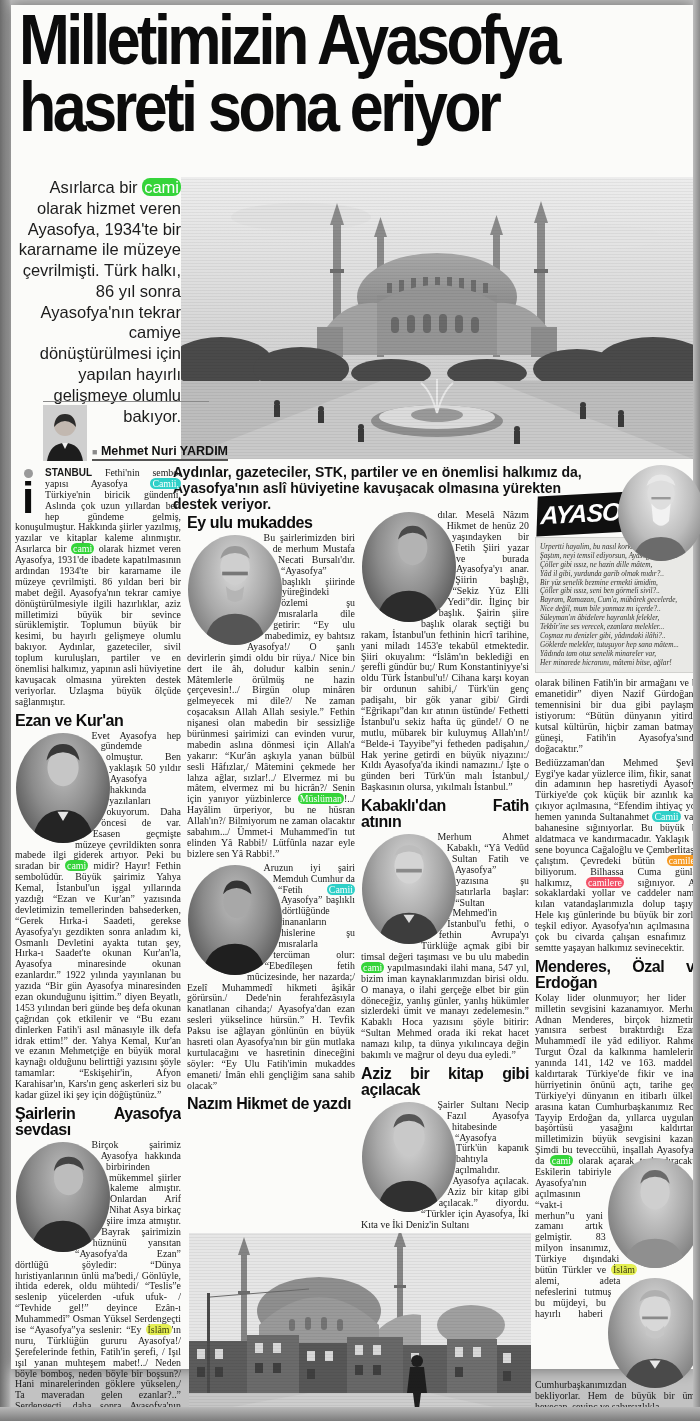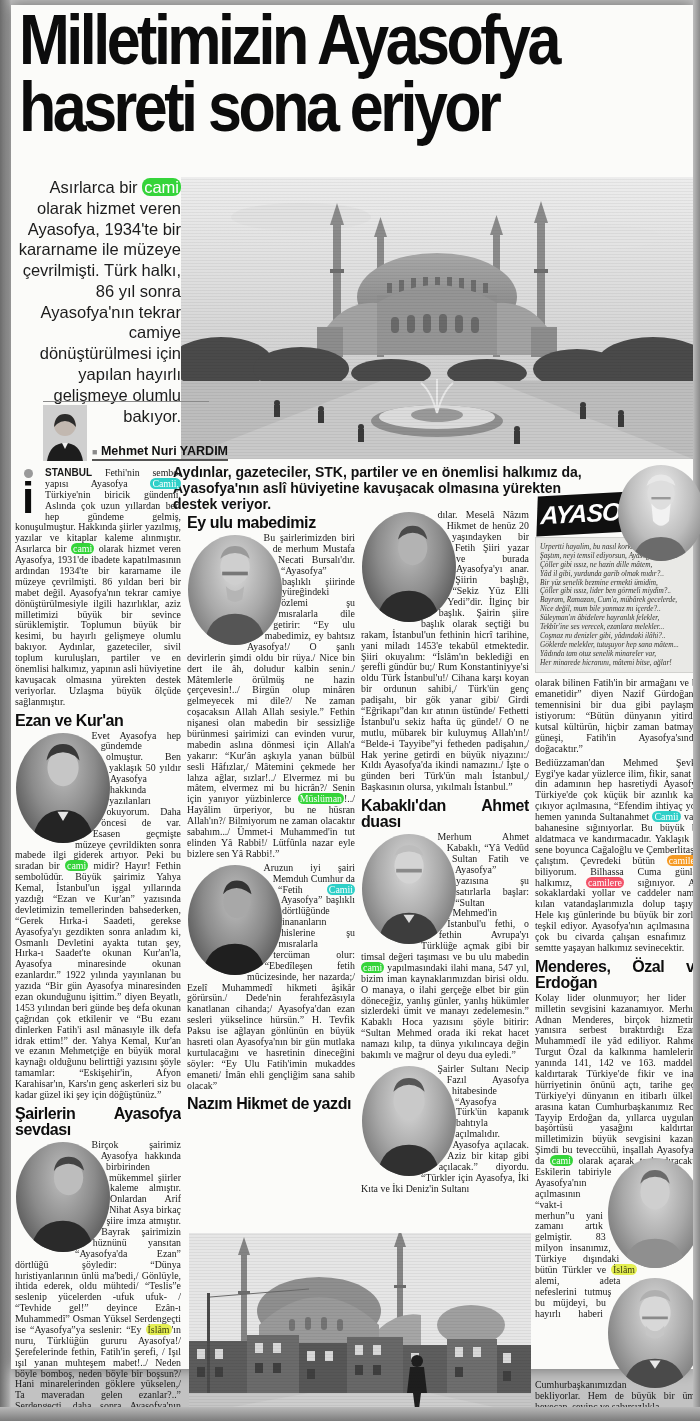--- a/index.html
+++ b/index.html
@@ -218,21 +218,21 @@
                 <path d="M40 32 q2 -16 16 -16 q14 0 17 15 l-6 -4 q-11 -7 -24 1 z" fill="#444"></path>
                 <path d="M14 120 q6 -34 36 -34 q28 0 34 34 z" fill="#2a2a2a"></path>
               </svg>
             </span>
           </span>
       <span>Birçok şairimiz Ayasofya hakkında birbirinden mükemmel şiirler kaleme almıştır. Onlardan Arif Nihat Asya birkaç şiire imza atmıştır. Bayrak şairimizin hüznünü yansıtan “Ayasofya'da Ezan” dörtlüğü şöyledir: “Dünya hıristiyanlarının ünlü ma'bedi,/ Gönlüyle, ihtida ederek, oldu mühtedi/ “Teslis”e seslenip yücelerden -ufuk ufuk- / “Tevhide gel!” deyince Ezân-ı Muhammedî” Osman Yüksel Serdengeçti ise “Ayasofya”ya seslenir: “Ey </span><span class="hl hl-yellow">İslâm</span><span>'ın nuru, Türklüğün gururu Ayasofya!/ Şerefelerinde fethin, Fatih'in şerefi, / Işıl ışıl yanan muhteşem mabet!../ Neden böyle bomboş, neden böyle bir boşsun?/ Hani minarelerinden göklere yükselen,/ Ta maveradan gelen ezanlar?..” Serdengeçti, daha sonra Ayasofya'nın </span><span class="hl hl-green">cami</span><span> olarak yeniden açılacağı ümidini taşıdığını belirtir mısralarında. Şairlerimizin Ayasofya sevdası hiçbir za-</span>
     </p>
   </div>
 
   <div class="col col2">
-    <h2>Ey ulu mabedimiz</h2>
+    <h2>Ey ulu mukaddes</h2>
     <p>
       <span class="pwrap">
             <span class="oval">
               <svg viewBox="0 0 100 120">
                 <path d="M50 16 a16 19 0 1 0 .1 0" fill="#cfcfcf"></path>
                 <path d="M34 26 q3 -14 16 -14 q13 0 16 14 l-4 -3 q-12 -7 -24 0 z" fill="#9a9a9a"></path>
                 <rect x="36" y="40" width="28" height="4" fill="#777"></rect>
                 <path d="M40 56 q10 10 20 0 l-2 14 q-8 6 -16 0 z" fill="#b5b5b5"></path>
                 <path d="M16 120 q5 -34 34 -34 q29 0 34 34 z" fill="#555"></path>
               </svg>
@@ -261,35 +261,36 @@
             <span class="oval dark">
               <svg viewBox="0 0 100 120">
                 <path d="M54 20 a16 19 0 1 0 .1 0" fill="#b3b3b3"></path>
                 <path d="M38 30 q3 -15 16 -15 q13 0 16 15 l-5 -4 q-11 -7 -22 0 z" fill="#4a4a4a"></path>
                 <path d="M14 120 q6 -34 36 -34 q28 0 34 34 z" fill="#2c2c2c"></path>
               </svg>
             </span>
           </span>
       <span>dılar. Meselâ Nâzım Hikmet de henüz 20 yaşındayken bir Fetih Şiiri yazar ve burada Ayasofya'yı anar. Şiirin başlığı, “Sekiz Yüz Elli Yedi”dir. İlginç bir başlık. Şairin şiire başlık olarak seçtiği bu rakam, İstanbul'un fethinin hicrî tarihine, yani miladı 1453'e tekabül etmektedir. Şiiri okuyalım: “İslâm'ın beklediği en şerefli gündür bu;/ Rum Konstantiniyye'si oldu Türk İstanbul'u!/ Cihana karşı koyan bir ordunun sahibi,/ Türk'ün genç padişahı, bir gök yanar gibi/ Girdi “Eğrikapı”dan kır atının üstünde/ Fethetti İstanbul'u sekiz hafta üç günde!/ O ne mutlu, mübarek bir kuluymuş Allah'ın!/ “Belde-i Tayyibe”yi fetheden padişahın,/ Hak yerine getirdi en büyük niyazını:/ Kıldı Ayasofya'da ikindi namazını./ İşte o günden beri Türk'ün malı İstanbul,/ Başkasının olursa, yıkılmalı İstanbul.”</span>
     </p>
-    <h2>Kabaklı'dan Ahmet duası</h2>
+    <h2>Kabaklı'dan Fatih atının</h2>
     <p>
       <span class="pwrap">
             <span class="oval">
               <svg viewBox="0 0 100 120">
                 <path d="M50 16 a16 19 0 1 0 .1 0" fill="#d4d4d4"></path>
                 <path d="M34 24 q4 -12 16 -12 q12 0 16 12 l-4 -2 q-12 -6 -24 0 z" fill="#bdbdbd"></path>
                 <rect x="36" y="38" width="28" height="4" fill="#8a8a8a"></rect>
                 <path d="M16 120 q5 -34 34 -34 q29 0 34 34 z" fill="#3d3d3d"></path>
                 <path d="M44 88 l6 9 l6 -9 z" fill="#ddd"></path>
               </svg>
             </span>
           </span>
       <span>Merhum Ahmet Kabaklı, “Yâ Vedûd Sultan Fatih ve Ayasofya” yazısına şu satırlarla başlar: “Sultan Mehmed'in İstanbul'u fethi, o fethin Avrupa'yı Türklüğe açmak gibi bir timsal değeri taşıması ve bu ulu mabedin </span><span class="hl hl-green">cami</span><span> yapılmasındaki ilahi mana, 547 yıl, bizim iman kaynaklarımızdan birisi oldu. O manaya, o ilahi gerçeğe elbet bir gün döneceğiz, yanlış günler, yanlış hükümler sizlerdeki ümit ve manayı zedelemesin.” Kabaklı Hoca yazısını şöyle bitirir: “Sultan Mehmed orada iki rekat hacet namazı kılıp, ta dünya yıkılıncaya değin bakımlı ve mağrur ol deyu dua eyledi.”</span>
     </p>
+    <h2>Aziz bir kitap gibi açılacak</h2>
     <p>
       <span class="pwrap">
             <span class="oval">
               <svg viewBox="0 0 100 120">
                 <path d="M50 18 a17 20 0 1 0 .1 0" fill="#c9c9c9"></path>
                 <path d="M33 28 q3 -15 17 -15 q14 0 17 15 l-5 -4 q-12 -7 -24 0 z" fill="#565656"></path>
                 <path d="M15 120 q5 -34 35 -34 q29 0 34 34 z" fill="#303030"></path>
               </svg>
             </span>
           </span>
@@ -298,21 +299,21 @@
   </div>
 
   <div class="col col4">
     <div class="banner">AYASOFYA</div>
     <div class="poem">
       <span>Ürpertti hayalim, bu nasıl korkunç rüya!..</span>
       <span>Şaştım, neyi temsil ediyorsun, Ayasofya?..</span>
       <span>Çöller gibi ıssız, ne hazin dille mâtem,</span>
       <span>Yâd il gibi, yurdunda garib olmak mıdır?..</span>
       <span>Bir yüz senelik bezmine ermekti ümidim,</span>
-      <span>Çöller gibi ıssız, lider ben görmeli miydim?..</span>
+      <span>Çöller gibi ıssız, seni ben görmeli sivil?..</span>
       <span>Bayram, Ramazan, Cum'a, mübârek gecelerde,</span>
       <span>Nice değil, mum bile yanmaz mı içerde?..</span>
       <span>Süleyman'ın âbidelere hayranlık felekler,</span>
       <span>Tekbîr'ine ses verecek, ezanlara melekler...</span>
       <span>Coşmaz mı denizler gibi, yâdındaki ilâhi?..</span>
       <span>Göklerde melekler, tutuşuyor hep sana mâtem...</span>
       <span>Yâdında tam otuz senelik minareler var,</span>
       <span>Her minarede hicranını, mâtemi bitse, ağlar!</span>
     </div>
     <p>olarak bilinen Fatih'in bir armağanı ve bir emanetidir” diyen Nazif Gürdoğan'ın temennisini bir dua gibi paylaşmak istiyorum: “Bütün dünyanın yitirdiği kutsal kültürün, hiçbir zaman batmayan güneşi, Fatih'in Ayasofya'sından doğacaktır.”</p>

